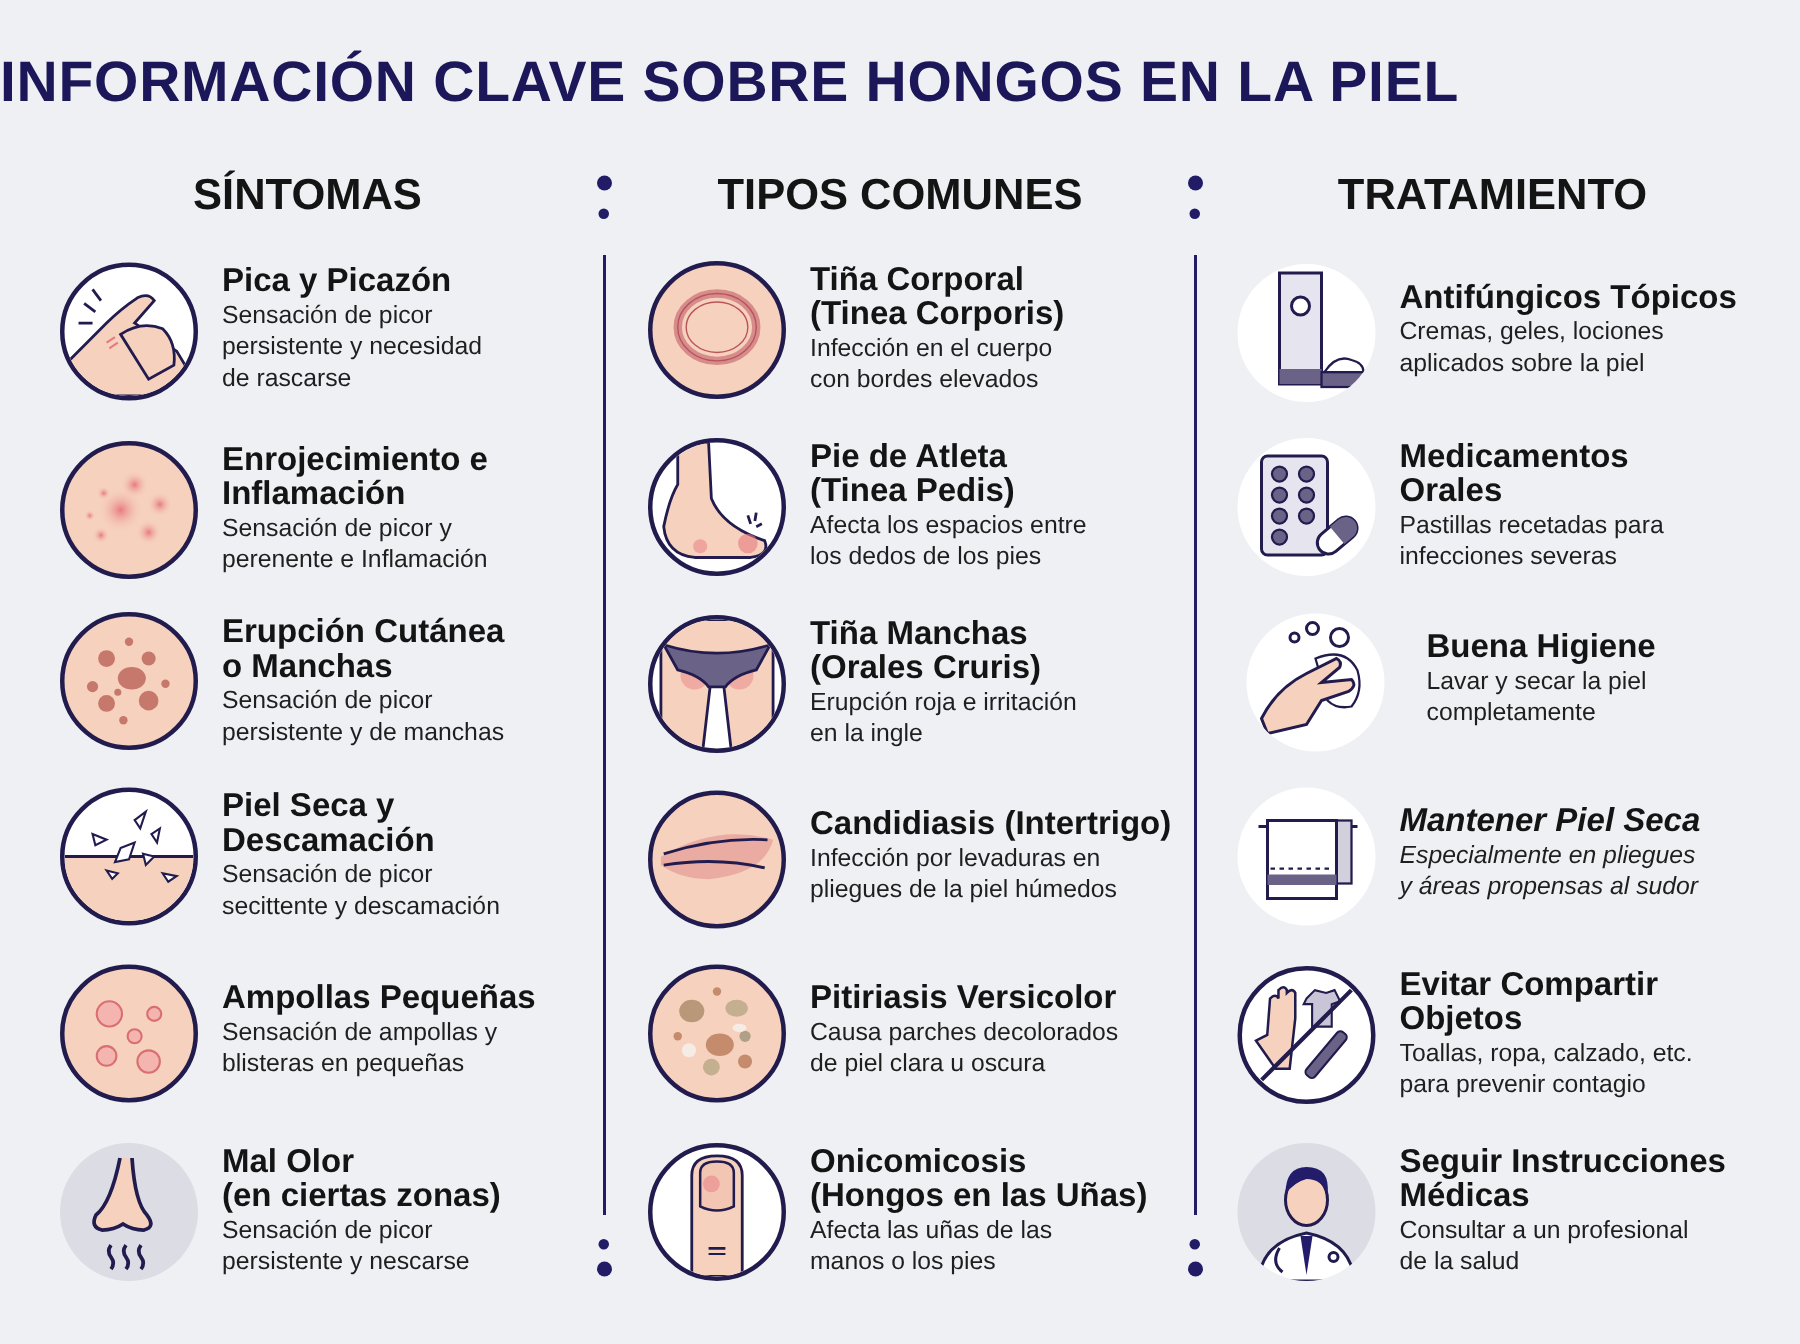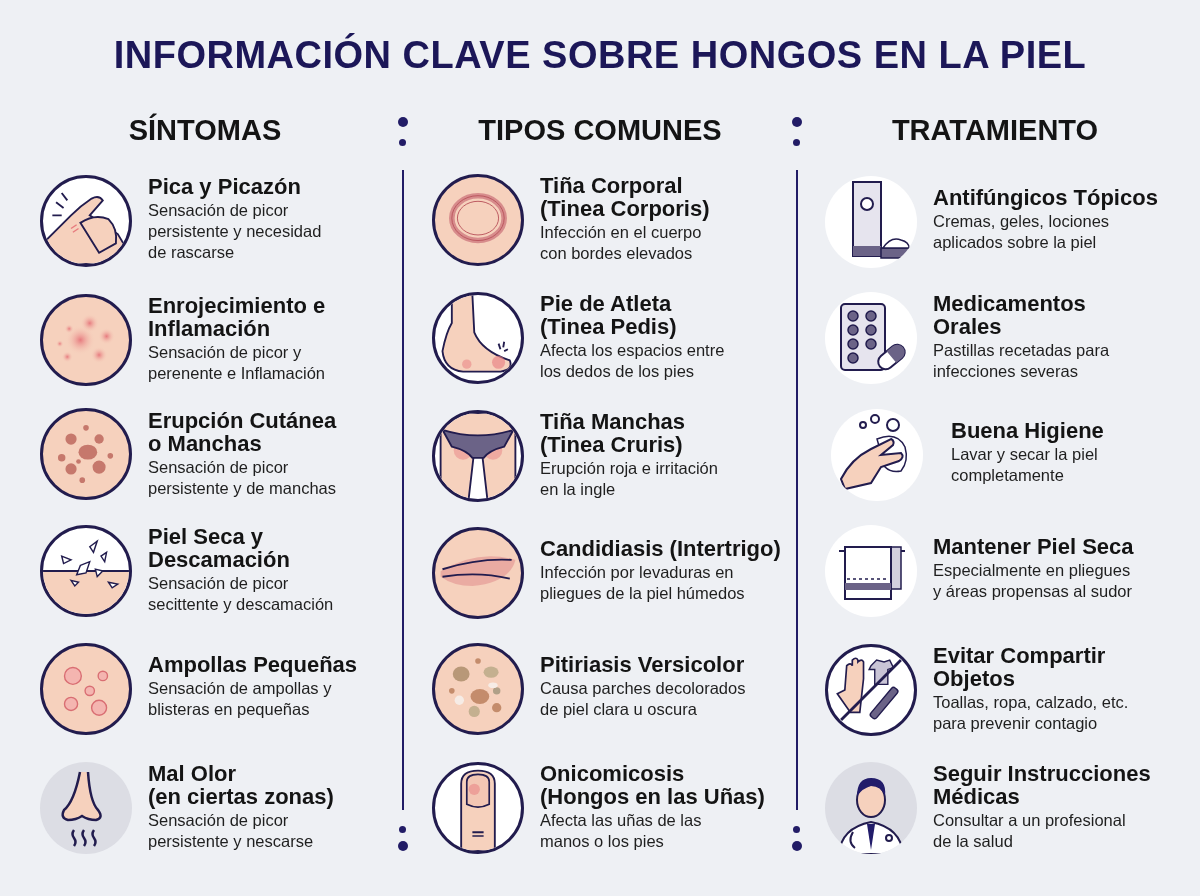--- a/index.html
+++ b/index.html
@@ -6,21 +6,21 @@
   html, body { width: 1200px; height: 896px; }
   body {
     background: #eef0f4;
     font-family: "Liberation Sans", "DejaVu Sans", sans-serif;
     color: #141414;
     position: relative;
     overflow: hidden;
   }
   .title {
     position: absolute; top: 34px; left: 0; width: 1200px;
-    text-align: center; font-weight: 700; font-size: 38px;
+    font-weight: 700; font-size: 38px;
     color: #1c1758; letter-spacing: 0.5px;
   }
   .col-head {
     position: absolute; top: 114px; font-weight: 700; font-size: 29px;
     color: #141414; text-align: center;
   }
   .divider { position: absolute; width: 14px; }
   .divider .dot-big { position: absolute; left: 2px; width: 10px; height: 10px; border-radius: 50%; background: #221c66; }
   .divider .dot-small { position: absolute; left: 3px; width: 7px; height: 7px; border-radius: 50%; background: #221c66; }
   .divider .line { position: absolute; left: 6px; width: 2px; background: #221c66; }
@@ -260,21 +260,21 @@
     <svg viewBox="0 0 92 92">
         <path d="M6 0 L86 0 L86 92 L56 92 L50 40 L42 40 L36 92 L6 92Z" fill="#f6d1bd" stroke="#221c4e" stroke-width="2"></path>
         <circle cx="30" cy="40" r="10" fill="#e77a7e" opacity="0.45"></circle>
         <circle cx="62" cy="40" r="10" fill="#e77a7e" opacity="0.45"></circle>
         <path d="M8 18 Q46 30 84 18 L74 36 Q58 40 52 48 L40 48 Q34 40 18 36Z" fill="#6b6387" stroke="#221c4e" stroke-width="2"></path>
       </svg>
   </div>
   <div class="text">
     <div class="item-title">
         <div>Tiña Manchas</div>
-        <div>(Tinea Cruris)</div>
+        <div>(Orales Cruris)</div>
       </div>
     <div class="item-desc">
         <div>Erupción roja e irritación</div>
         <div>en la ingle</div>
       </div>
   </div>
 </div>
 
 <div class="item" style="left:432px;top:527px;">
   <div class="icon skin">
@@ -411,21 +411,21 @@
     <div class="item-title">
         <div>Buena Higiene</div>
       </div>
     <div class="item-desc">
         <div>Lavar y secar la piel</div>
         <div>completamente</div>
       </div>
   </div>
 </div>
 
-<div class="item" style="left:825px;top:525px;">
+<div class="item" style="left:825px;top:525px;font-style:italic;">
   <div class="icon soft">
     <svg viewBox="0 0 92 92">
         <line x1="14" y1="26" x2="80" y2="26" stroke="#221c4e" stroke-width="2"></line>
         <rect x="66" y="22" width="10" height="42" fill="#d3d0de" stroke="#221c4e" stroke-width="1.5"></rect>
         <rect x="20" y="22" width="46" height="52" fill="#fff" stroke="#221c4e" stroke-width="2"></rect>
         <line x1="22" y1="54" x2="64" y2="54" stroke="#221c4e" stroke-width="1.5" stroke-dasharray="3 3"></line>
         <rect x="20" y="58" width="46" height="7" fill="#6b6387"></rect>
       </svg>
   </div>
   <div class="text" style="padding-top:10px;">

